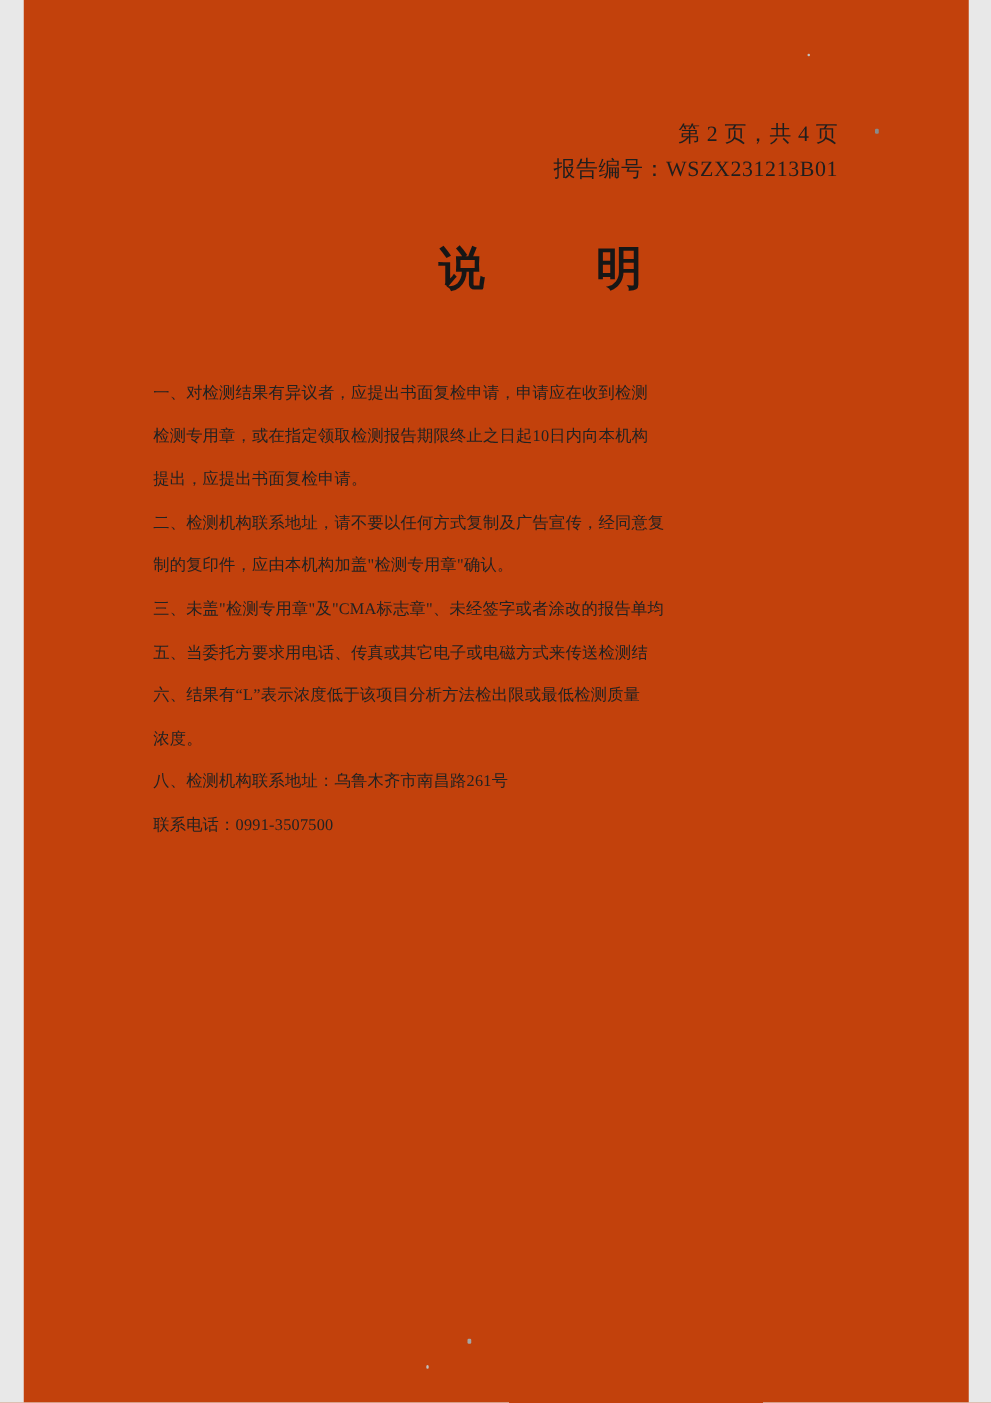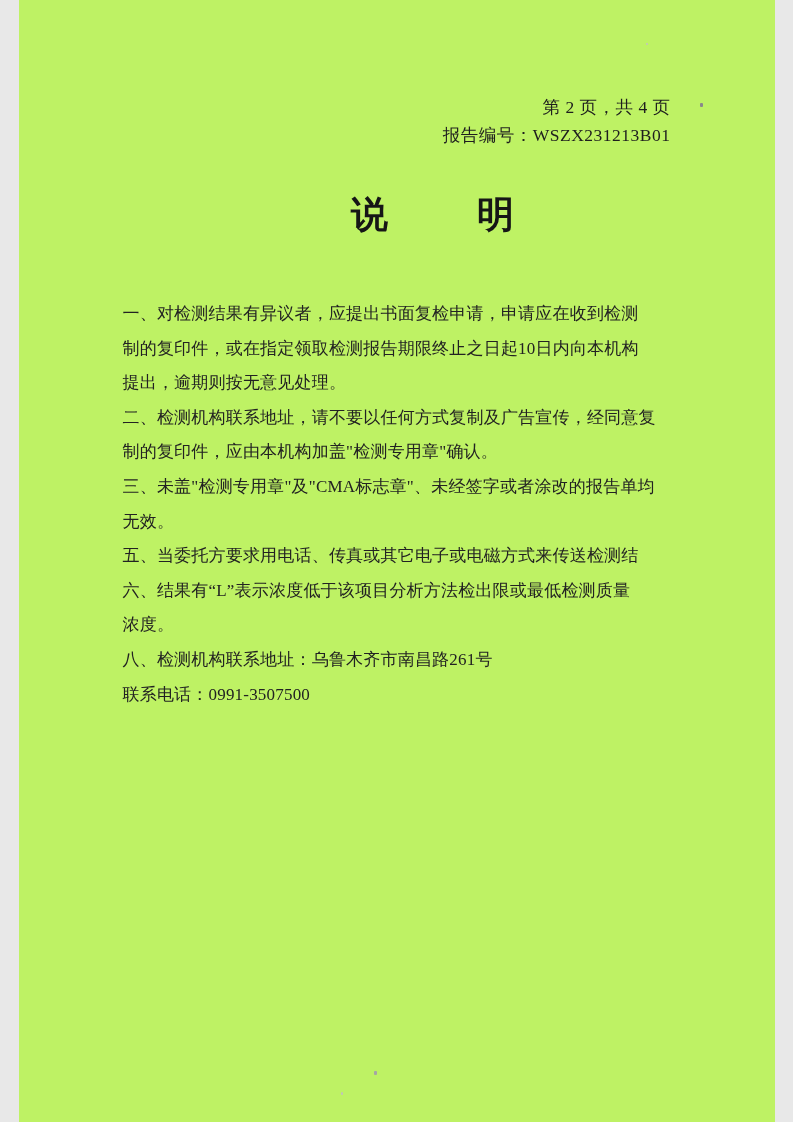--- a/index.html
+++ b/index.html
@@ -1,21 +1,21 @@
 <!DOCTYPE html>
 <html><head>
 <meta charset="utf-8">
 <style>
   html, body { margin: 0; padding: 0; background: #e8e8e8; }
   .page {
     position: relative;
     width: 756px;
     height: 1122px;
     margin: 0 auto;
-    background: #bef264;
+    background: #c2410c;
     overflow: hidden;
     font-family: "Liberation Serif", "DejaVu Serif", serif;
     color: #1e1e1e;
   }
   
   .header {
     position: absolute;
     top: 93px;
     right: 104px;
     text-align: right;
@@ -38,21 +38,21 @@
     text-indent: 2.4em;
     color: #161616;
     padding-left: 36px;
   }
   
   .notes {
     position: absolute;
     left: 104px;
     top: 297px;
     right: 60px;
-    font-size: 17px;
+    font-size: 13px;
     line-height: 34.6px;
     letter-spacing: 0.2px;
     color: #222222;
   }
   .note { margin: 0; padding: 0; }
   .line { white-space: nowrap; height: 34.6px; }
   
   .speck {
     position: absolute;
     border-radius: 50%;
@@ -70,30 +70,29 @@
   <div class="header">
     <div class="header-line">第 2 页，共 4 页</div>
     <div class="header-line"><span>报告编号：</span><span>WSZX231213B01</span></div>
   </div>
 
   <h1 class="title">说明</h1>
 
   <div class="notes">
     <div class="note">
       <div class="line">一、对检测结果有异议者，应提出书面复检申请，申请应在收到检测</div>
-      <div class="line">制的复印件，或在指定领取检测报告期限终止之日起10日内向本机构</div>
-      <div class="line">提出，逾期则按无意见处理。</div>
+      <div class="line">检测专用章，或在指定领取检测报告期限终止之日起10日内向本机构</div>
+      <div class="line">提出，应提出书面复检申请。</div>
     </div>
     <div class="note">
       <div class="line">二、检测机构联系地址，请不要以任何方式复制及广告宣传，经同意复</div>
       <div class="line">制的复印件，应由本机构加盖"检测专用章"确认。</div>
     </div>
     <div class="note">
       <div class="line">三、未盖"检测专用章"及"CMA标志章"、未经签字或者涂改的报告单均</div>
-      <div class="line">无效。</div>
     </div>
     <div class="note">
       <div class="line">五、当委托方要求用电话、传真或其它电子或电磁方式来传送检测结</div>
     </div>
     <div class="note">
       <div class="line">六、结果有“L”表示浓度低于该项目分析方法检出限或最低检测质量</div>
       <div class="line">浓度。</div>
     </div>
     <div class="note">
       <div class="line">八、检测机构联系地址：乌鲁木齐市南昌路261号</div>

